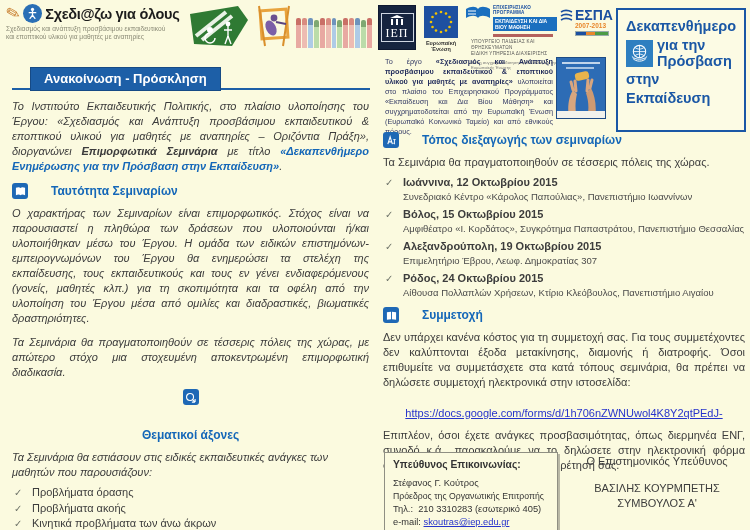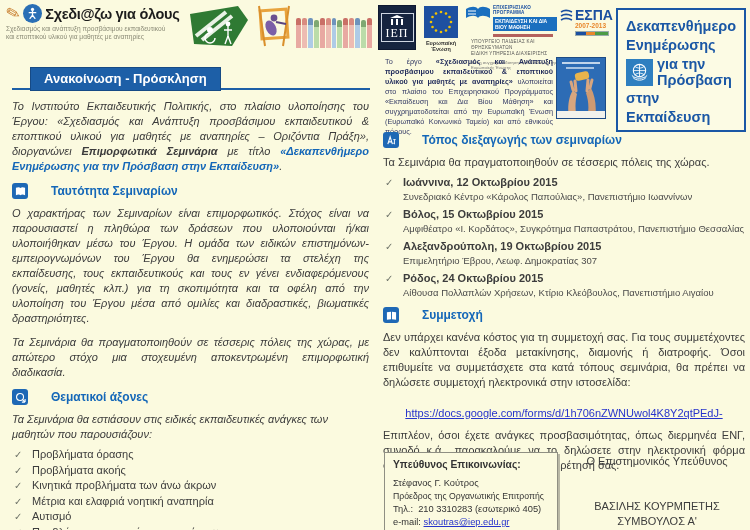--- a/index.html
+++ b/index.html
@@ -83,21 +83,21 @@
   .venue-it { display:flex; margin-bottom:4px; }
   .venue-city { font-weight:bold; font-size:11px; color:#3C3C3C; }
   .venue-loc { font-size:9.5px; color:#4a4a4a; line-height:13px; }
   .right-body p { margin-bottom:8px; }
   .form-link { text-align:center; font-size:11px; line-height:14px; margin:16px 0 8px; }
 
   
   .contact-box { position:absolute; left:384px; top:452px; width:174px; border:1px solid #8f8f83; box-shadow:2px 2px 0 #b9b8a6; padding:5px 8px 6px; font-size:9.3px; color:#333; line-height:13px; background:#FBFADF; }
   .contact-h { font-weight:bold; font-size:10.3px; margin-bottom:6px; }
   .signature { position:absolute; left:568px; top:455px; width:178px; text-align:center; color:#3C3C3C; font-size:11px; }
-  .sig-name { margin-top:32px; line-height:15px; }
+  .sig-name { margin-top:14px; line-height:15px; }
 </style>
 </head>
 <body>
 
 <div class="page">
 
   <div class="hdr">
 
     <div class="brand">
       <div class="brand-row">
@@ -213,21 +213,20 @@
             <path d="M1 3 C4 1 8 1 12 3 M1 7 C4 5 8 5 12 7 M1 11 C4 9 8 9 12 11" stroke="#1B4FA0" stroke-width="1.6" fill="none"></path>
           </svg>
         <span class="espa-name">ΕΣΠΑ</span>
       </div>
       <div class="espa-years">2007-2013</div>
       <div class="espa-bar"></div>
     </div>
 
     <div class="banner">
       <div>Δεκαπενθήμερο</div>
-      <div>Ενημέρωσης</div>
       <div class="emb-row">
         <span class="un-emblem">
           <svg width="21" height="21" viewBox="0 0 22 22">
               <circle cx="11" cy="9" r="6.5" stroke="#fff" stroke-width="1.1" fill="none"></circle>
               <path d="M4.5 9 H17.5 M11 2.5 V15.5 M6 4.5 C9 7 13 7 16 4.5 M6 13.5 C9 11 13 11 16 13.5" stroke="#fff" stroke-width="0.9" fill="none"></path>
               <path d="M3 14 C6 18 16 18 19 14 M4 16 C7 20 15 20 18 16" stroke="#fff" stroke-width="1" fill="none"></path>
             </svg>
         </span>
         <span style="line-height:16px;">
           <div>για την</div>
@@ -264,21 +263,21 @@
       <span class="sec-ico">
         <svg width="11" height="11" viewBox="0 0 12 12">
             <path d="M1 2 C3 1 5 1 6 2.2 C7 1 9 1 11 2 L11 10 C9 9 7 9 6 10 C5 9 3 9 1 10 Z" fill="#fff"></path>
           </svg>
       </span>
       <span>Ταυτότητα Σεμιναρίων</span>
     </div>
     <p class="j">Ο χαρακτήρας των Σεμιναρίων είναι επιμορφωτικός. Στόχος είναι να παρουσιαστεί η πληθώρα των δράσεων που υλοποιούνται ή/και υλοποιήθηκαν μέσω του Έργου. Η ομάδα των ειδικών επιστημόνων-εμπειρογνωμόνων του Έργου θα ενημερώσει τα στελέχη της εκπαίδευσης, τους εκπαιδευτικούς και τους εν γένει ενδιαφερόμενους (γονείς, μαθητές κλπ.) για τη σκοπιμότητα και τα οφέλη από την υλοποίηση του Έργου μέσα από ομιλίες και διαδραστικές, βιωματικές δραστηριότητες.</p>
     <p class="j">Τα Σεμινάρια θα πραγματοποιηθούν σε τέσσερις πόλεις της χώρας, με απώτερο στόχο μια στοχευμένη αποκεντρωμένη επιμορφωτική διαδικασία.</p>
 
-    <div class="sec-h" style="margin-top:8px;">
+    <div class="sec-h" style="margin-top:8px;flex-direction:column;">
       <span class="sec-ico">
         <svg width="11" height="11" viewBox="0 0 12 12">
             <circle cx="5.5" cy="5.5" r="3.8" stroke="#fff" stroke-width="1.2" fill="none"></circle>
             <path d="M8 8 L11 11 M11 11 L11 7.5 M11 11 L7.5 11" stroke="#fff" stroke-width="1.2" fill="none"></path>
           </svg>
       </span>
       <span>Θεματικοί άξονες</span>
     </div>
     <p style="margin-bottom:5px;">Τα Σεμινάρια θα εστιάσουν στις ειδικές εκπαιδευτικές ανάγκες των μαθητών που παρουσιάζουν:</p>
 

